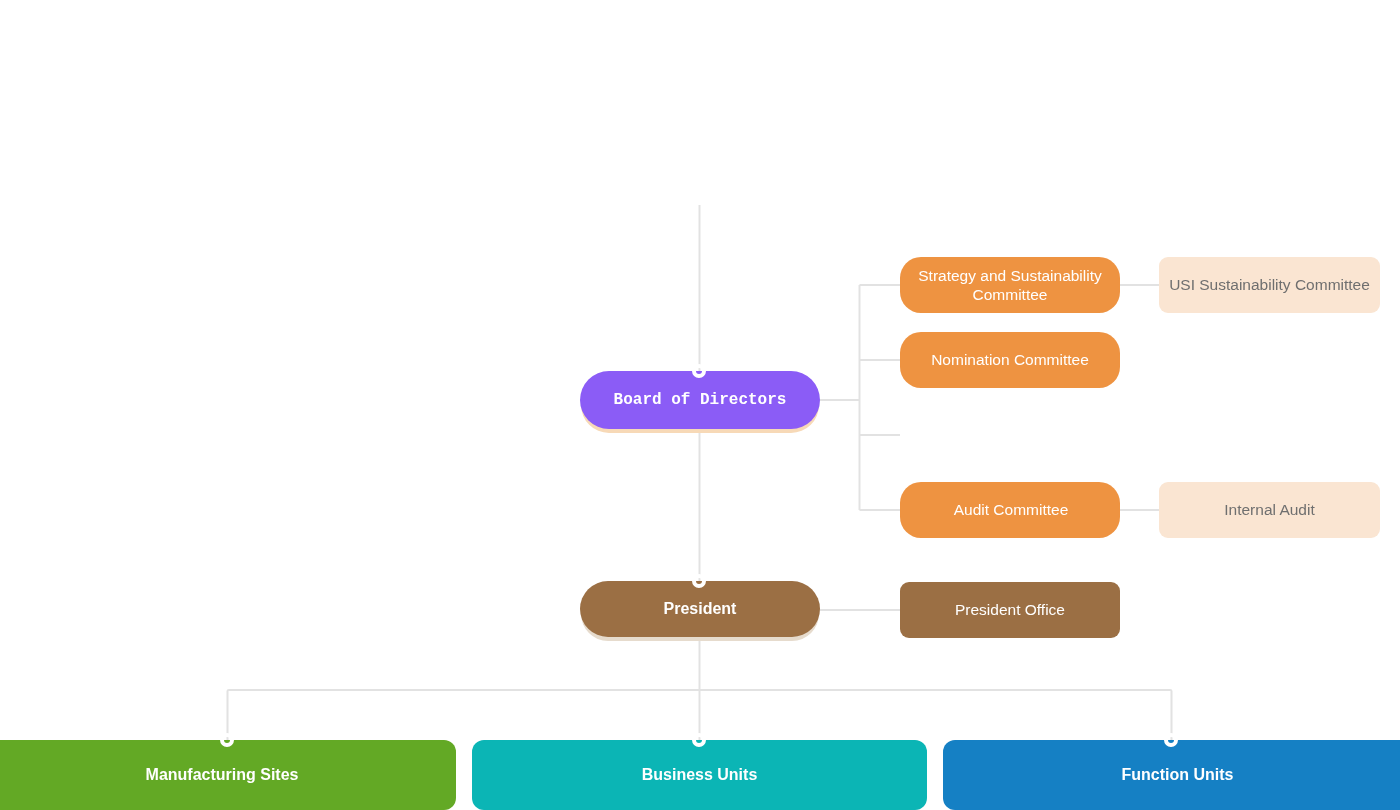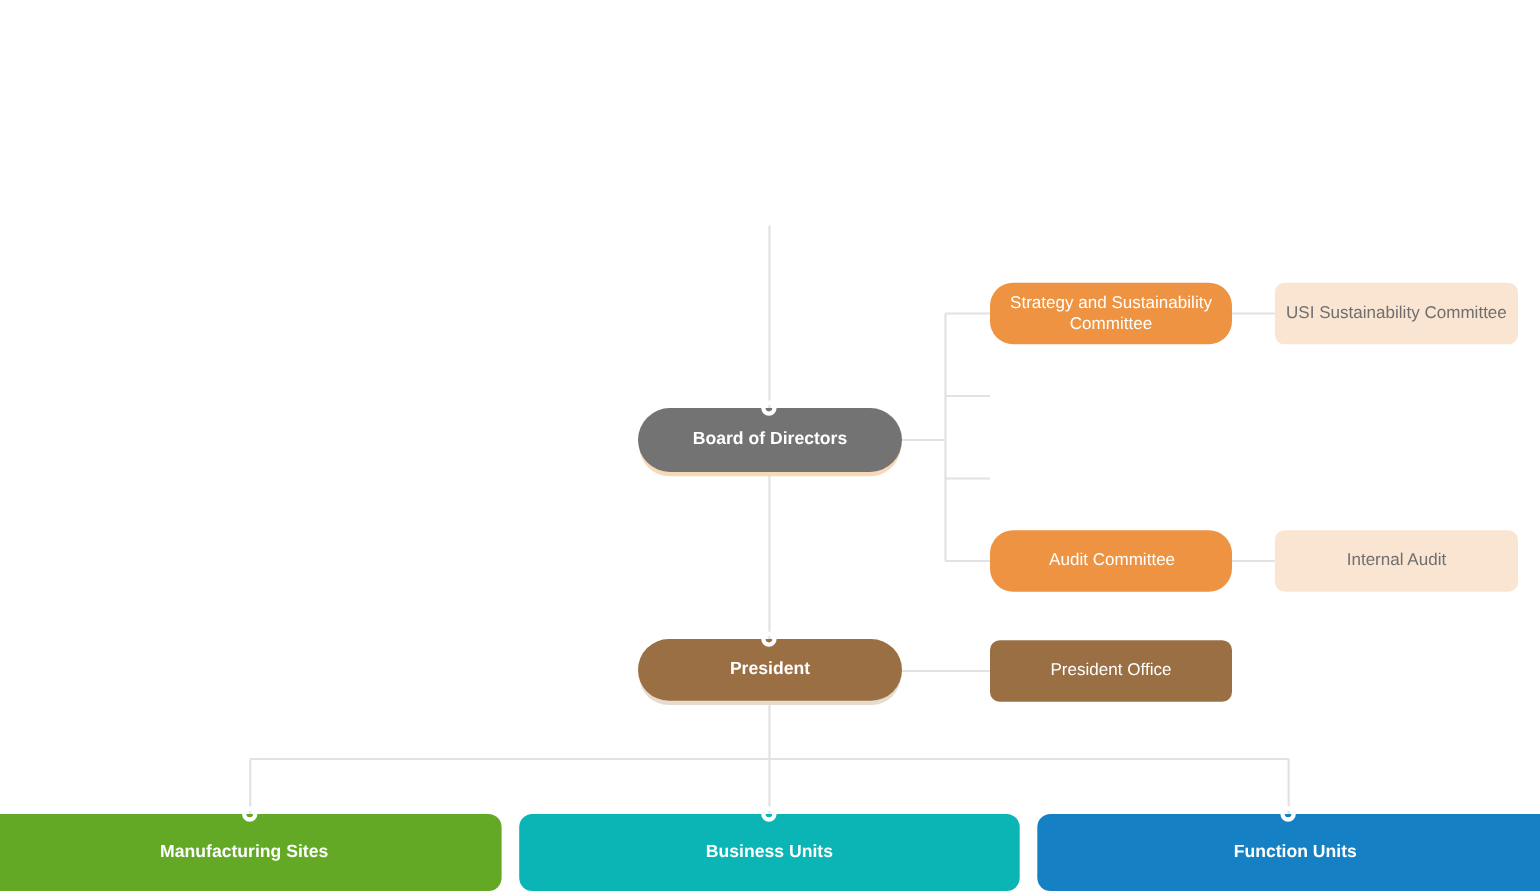--- a/index.html
+++ b/index.html
@@ -74,22 +74,23 @@
   
   .pill {
     border-radius: 999px;
     color: #ffffff;
     font-size: 16px;
     font-weight: bold;
   }
   .pill-board {
     left: 580px; top: 371px;
     width: 240px; height: 58px;
-    background: #737373;
+    background: #8b5cf6;
     box-shadow: 0 5px 0 -1px #f7d9b7;
+    font-family: Liberation Mono, monospace;
   }
   .pill-president {
     left: 580px; top: 581px;
     width: 240px; height: 56px;
     background: #9b6f44;
     box-shadow: 0 5px 0 -1px #e6dbcd;
     text-align: right;
   }
 
   
@@ -181,20 +182,23 @@
 
 
   <div class="node pill pill-board">
     <span>Board of Directors</span>
   </div>
   <div class="dot" style="left:692px; top:364px;"></div>
 
   <div class="node box box-orange" style="top:257px;">
     <span>Strategy and Sustainability Committee</span>
   </div>
+  <div class="node box box-orange" style="top:332px;">
+    <span>Nomination Committee</span>
+  </div>
   <div class="node box box-orange" style="top:482px;padding-left:12px;">
     <span>Audit Committee</span>
   </div>
 
   <div class="node box box-peach" style="top:257px;">
     <span>USI Sustainability Committee</span>
   </div>
   <div class="node box box-peach" style="top:482px;">
     <span>Internal Audit</span>
   </div>

